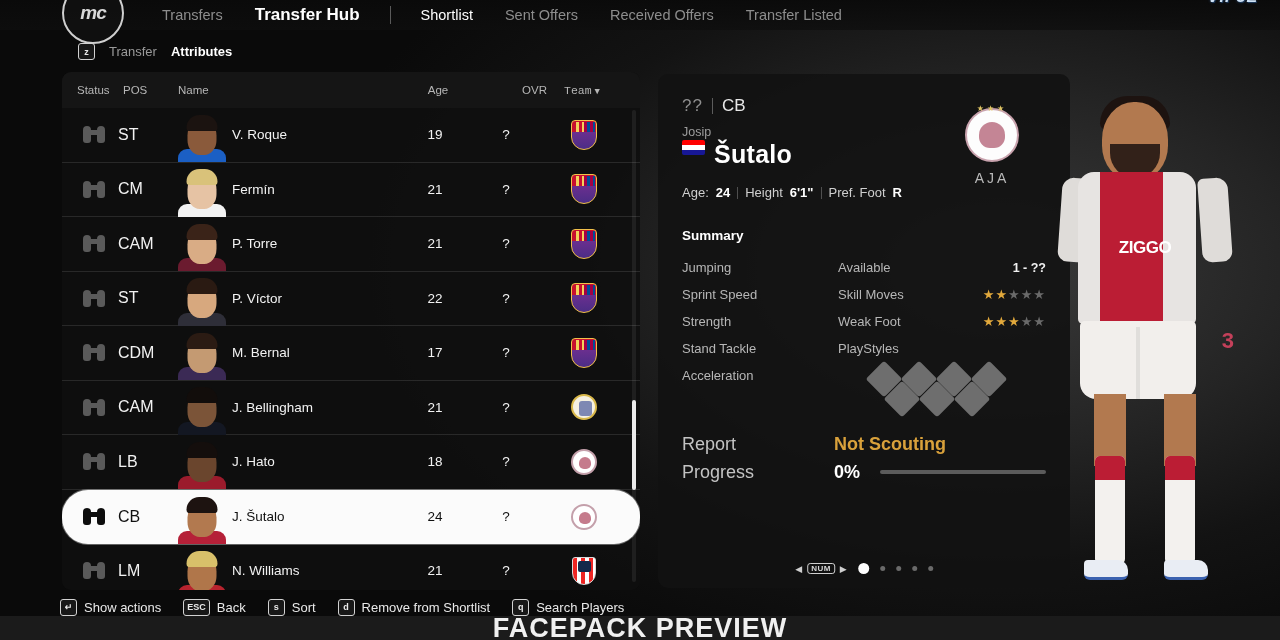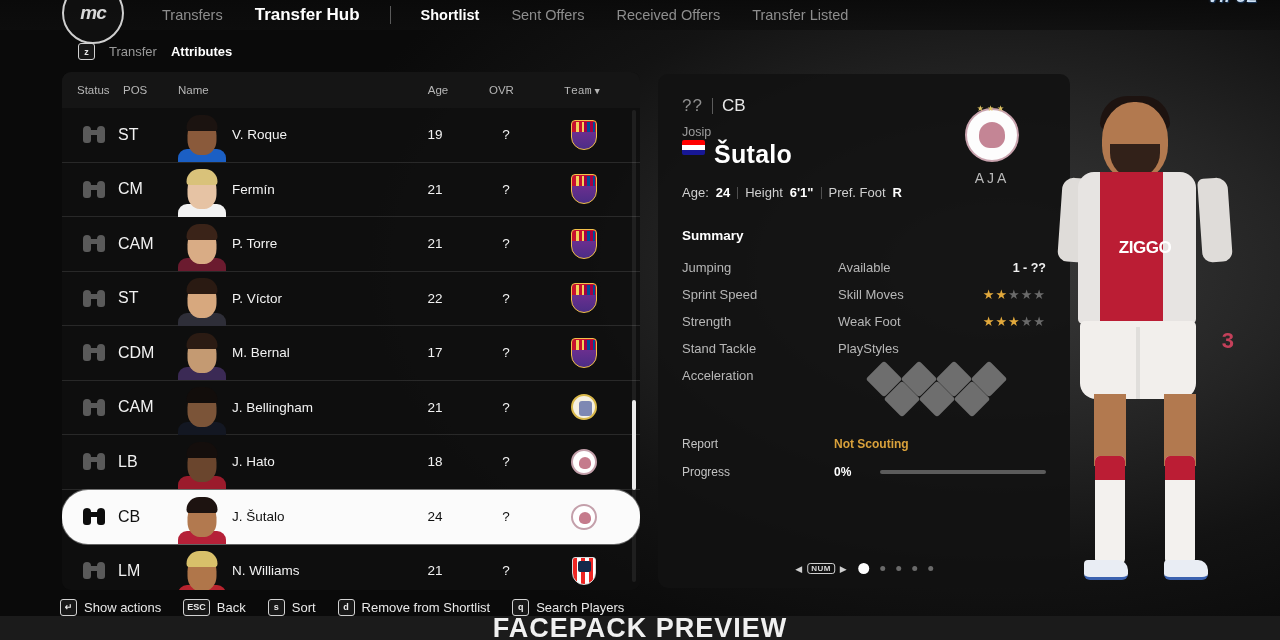--- a/index.html
+++ b/index.html
@@ -30,21 +30,21 @@
     width: 62px; height: 62px; border-radius: 50%;
     border: 2px solid #cfcfcf;
     display: flex; align-items: center; justify-content: center;
     font-style: italic; font-weight: bold; font-size: 19px; color: #d8d8d8;
     letter-spacing: -1px;
     background: rgba(20,20,20,.5);
   }
   .nav-items { display: flex; align-items: center; gap: 28px; margin-left: 148px; }
   .nav-item { font-size: 14.5px; color: #8d8d8d; white-space: nowrap; padding: 0 2px; }
   .nav-item.strong { font-size: 17px; font-weight: bold; color: #fff; }
-  .nav-item.active { color: #fff; font-weight: bold; }
+  .nav-item.active { color: #fff; font-weight: normal; }
   .nav-sep { width: 1px; height: 18px; background: #5a5a5a; }
   .vip-logo {
     position: absolute; right: 4px; top: -12px; width: 86px; height: 44px;
     display: flex; align-items: flex-start; justify-content: center;
     font-weight: bold; font-size: 16px; font-style: italic;
     color: #cfe2f5; letter-spacing: 1px;
     text-shadow: 0 0 3px #2c4a74, 1px 1px 0 #16304e;
   }
   .vip-logo .shield {
     position: absolute; top: 2px; left: 14px; width: 58px; height: 40px;
@@ -77,21 +77,21 @@
   #list-head {
     position: relative; height: 36px;
     display: flex; align-items: center;
     font-size: 11.5px; color: #b6b6b6;
     background: rgba(22,22,22,.9);
   }
   .col-status { position: absolute; left: 15px; }
   .col-pos    { position: absolute; left: 61px; }
   .col-name   { position: absolute; left: 116px; }
   .col-age    { position: absolute; left: 356px; width: 40px; text-align: center; }
-  .col-ovr    { position: absolute; left: 427px; width: 40px; text-align: left; }
+  .col-ovr    { position: absolute; left: 445px; width: 40px; text-align: right; }
   .col-team   { position: absolute; left: 468px; width: 70px; text-align: right; font-family: Liberation Mono, monospace; }
   .sort-caret { font-size: 9px; margin-left: 3px; }
   #rows {
     position: relative; height: 482px; overflow: hidden;
   }
   .row {
     position: relative; height: 54.5px;
     display: flex; align-items: center;
     border-bottom: 1px solid rgba(255,255,255,.11);
   }
@@ -248,21 +248,21 @@
   .playstyles {
     margin-top: 4px; width: 175px; margin-left: 33px;
   }
   .ps-row { display: flex; gap: 9px; }
   .ps-row.second { margin-top: -6px; margin-left: 18px; }
   .dia {
     width: 26px; height: 26px; background: #6e6e6e;
     transform: rotate(45deg); border-radius: 3px;
   }
   .report-block { position: absolute; left: 24px; bottom: 102px; width: 364px; }
-  .rb-line { display: flex; align-items: center; height: 28px; font-size: 12px; }
+  .rb-line { display: flex; align-items: center; height: 28px; font-size: 18px; }
   .rb-label { width: 152px; color: #c3c3c3; }
   .rb-value.warn { color: #d9a13b; font-weight: bold; }
   .rb-value.pct { color: #fff; font-weight: bold; width: 42px; }
   .progress-track {
     flex: 1; height: 4px; background: #5b5b5b; border-radius: 2px; margin-left: 4px;
   }
   .progress-fill { height: 4px; width: 0%; background: #e4e4e4; border-radius: 2px; }
   .pager {
     position: absolute; left: 50%; transform: translateX(-50%); bottom: 14px;
     display: flex; align-items: center; gap: 11px;

